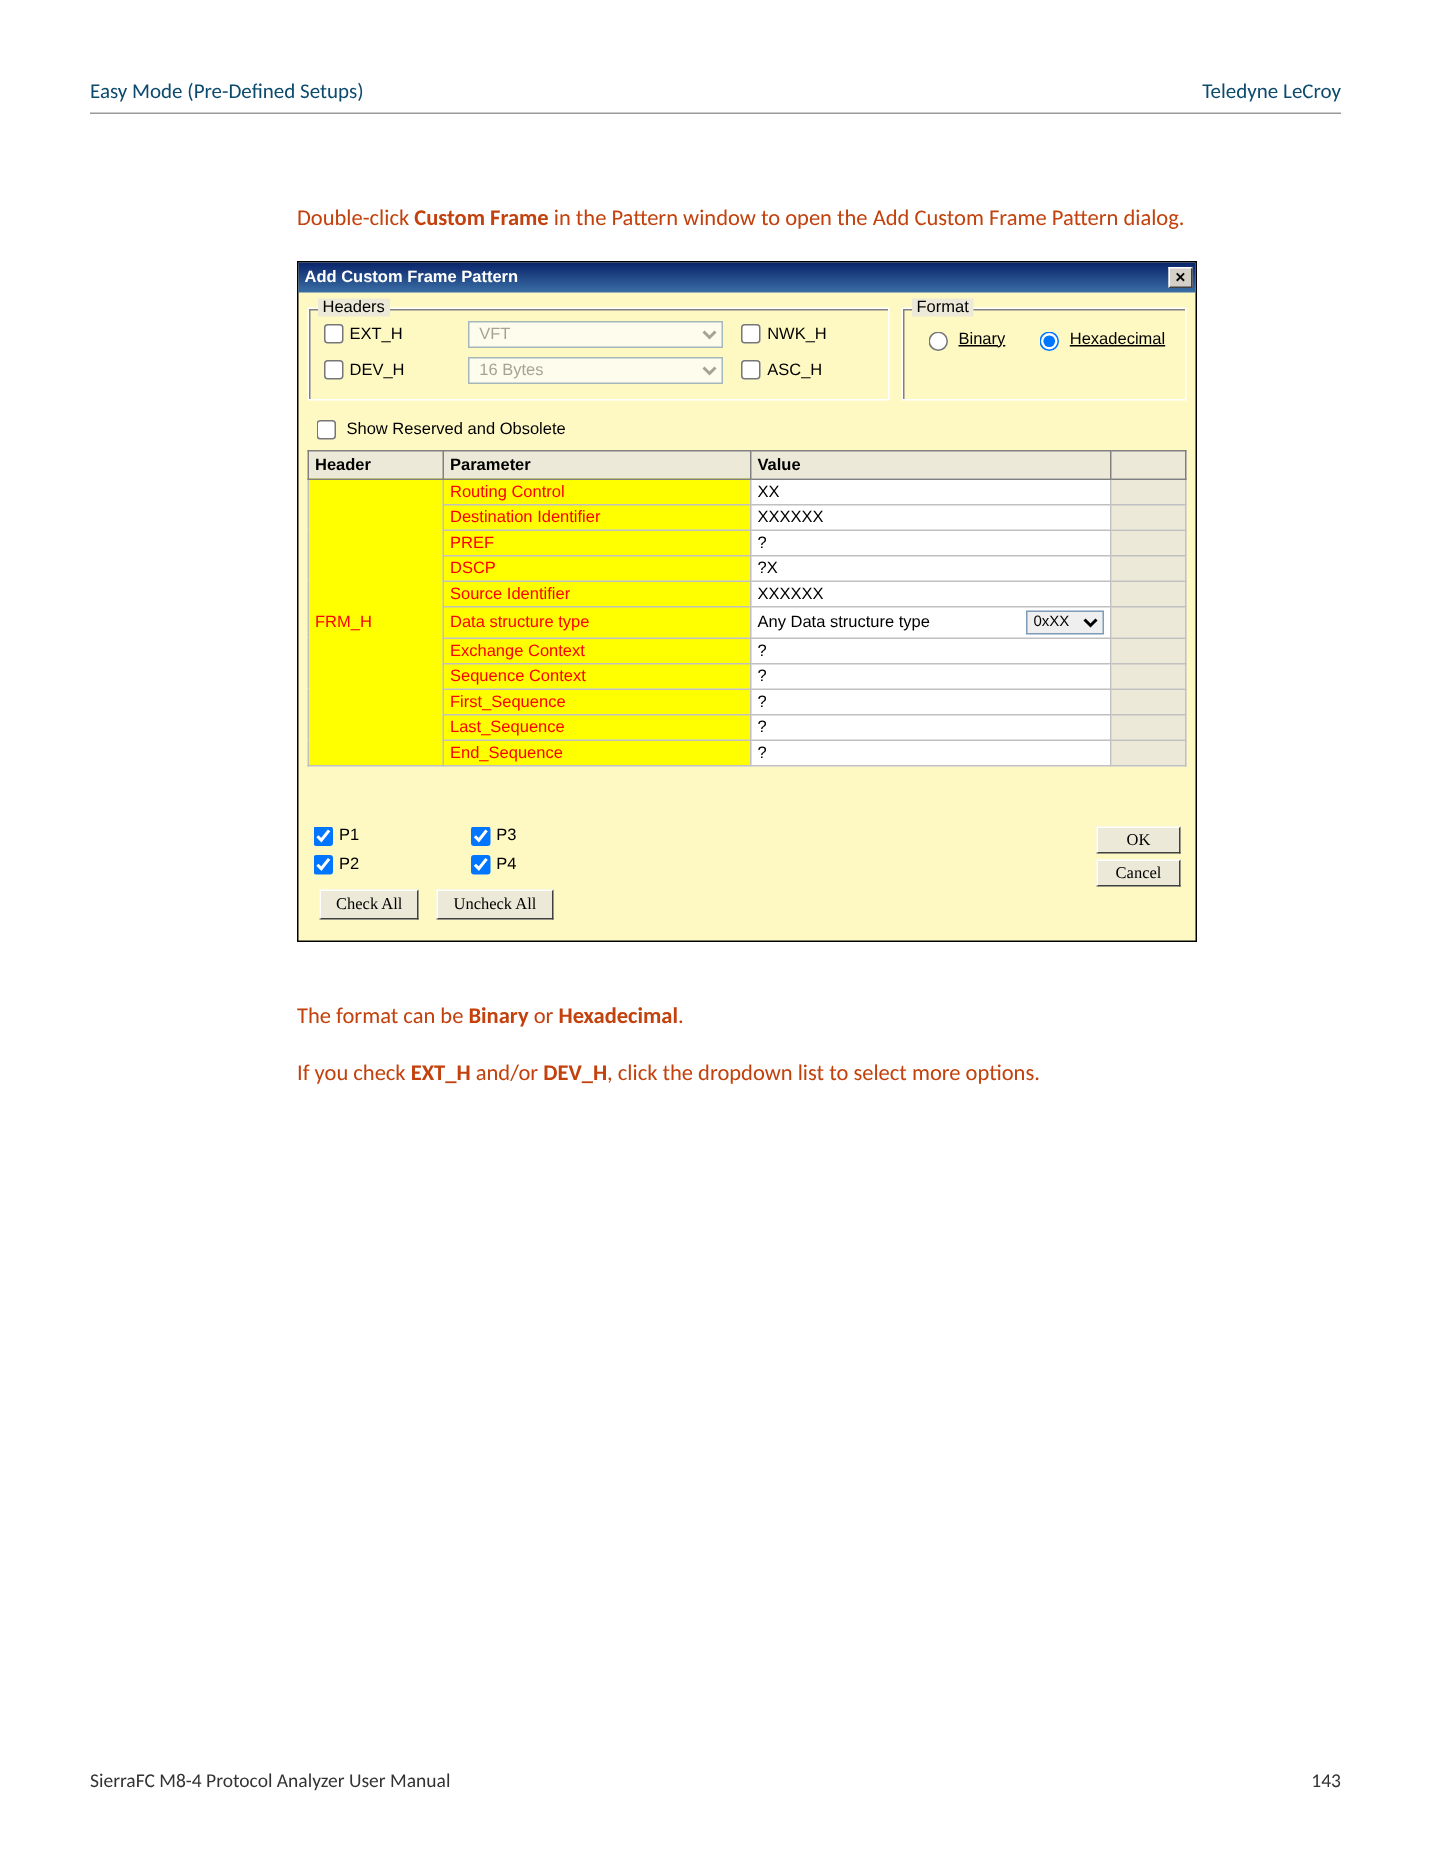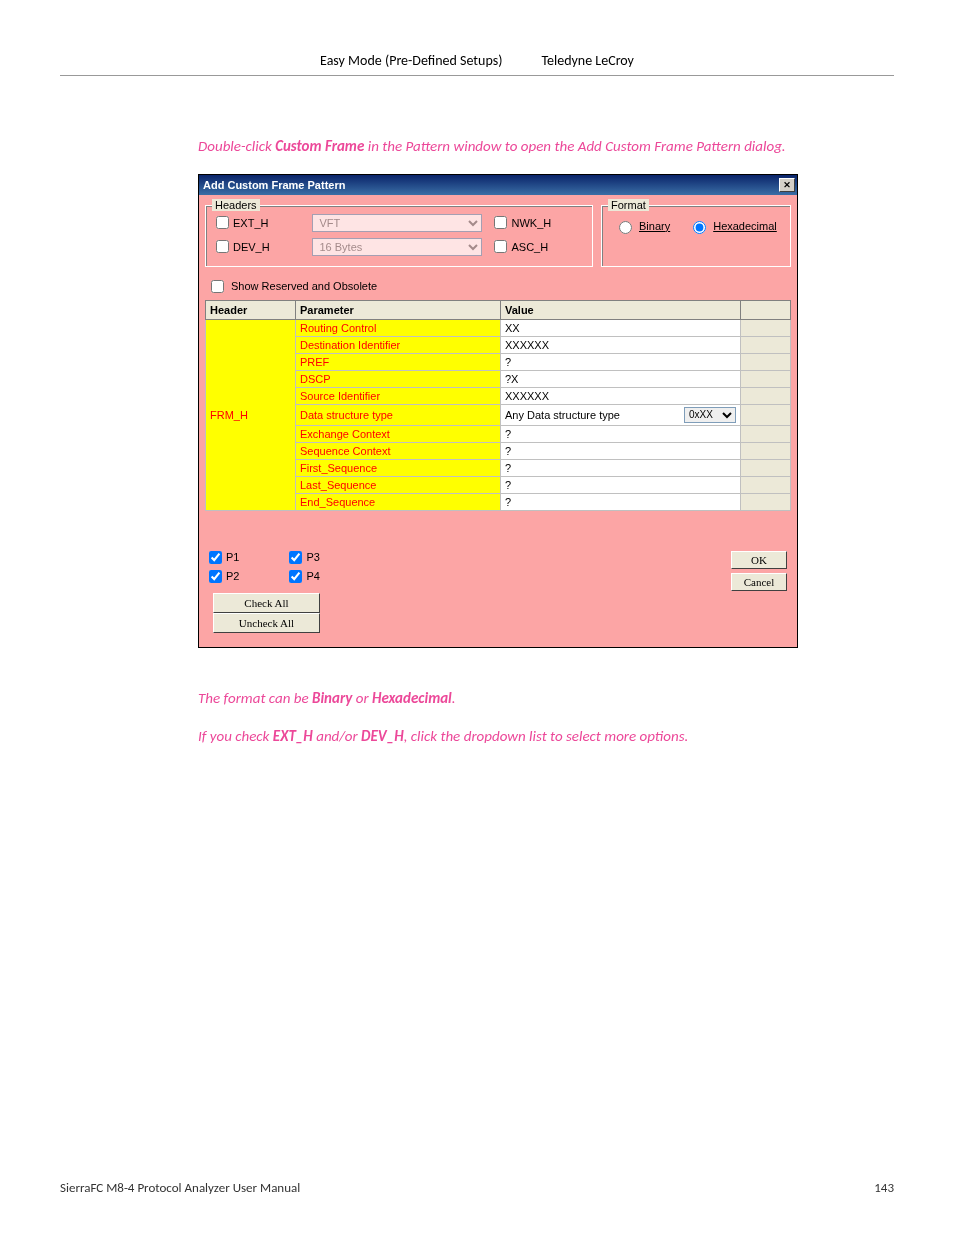--- a/index.html
+++ b/index.html
@@ -10,48 +10,47 @@
     background: #fff;
     width: 954px;
   }
   .page {
     padding: 52px 60px 40px 60px;
     min-height: 1235px;
     position: relative;
   }
   .header-row {
     display: flex;
-    justify-content: center;
+    justify-content: space-between;
     font-size: 14px;
-    color: #000000;
+    color: #0c4a6e;
     padding-bottom: 4px;
     gap: 39px;
   }
   .hr {
     border: none;
     border-top: 1px solid #999;
     margin: 2px 0 60px 0;
   }
   .content {
     padding-left: 138px;
     padding-right: 20px;
   }
   .body-text {
     font-size: 15px;
     line-height: 1.45;
     margin: 0 0 16px 0;
-    color: #ec4899;
-    font-style: italic;
+    color: #c2410c;
   }
   .bold { font-weight: bold; }
   
   .dialog {
     width: 600px;
     border: 1px solid #000;
-    background: #fca5a5;
+    background: #fef9c3;
     font-family: Tahoma, Arial, sans-serif;
     font-size: 11px;
     margin-bottom: 40px;
   }
   .titlebar {
     background: linear-gradient(to bottom, #0a246a, #3a6ea5);
     color: #fff;
     font-weight: bold;
     font-size: 11px;
     padding: 3px 2px 3px 4px;
@@ -216,23 +215,22 @@
     font-family: Tahoma;
     padding: 0;
   }
   .btn-stack {
     display: flex;
     flex-direction: column;
     gap: 4px;
   }
   .small-btn-row {
     display: flex;
-    gap: 0;
+    gap: 12px;
     padding: 10px 0 4px 4px;
-    flex-direction: column;
   }
   .small-btn {
     height: 20px;
     padding: 0 10px;
     background: #ece9d8;
     border: 1px solid #404040;
     border-top-color: #fff;
     border-left-color: #fff;
     font-size: 11px;
     font-family: Tahoma;

